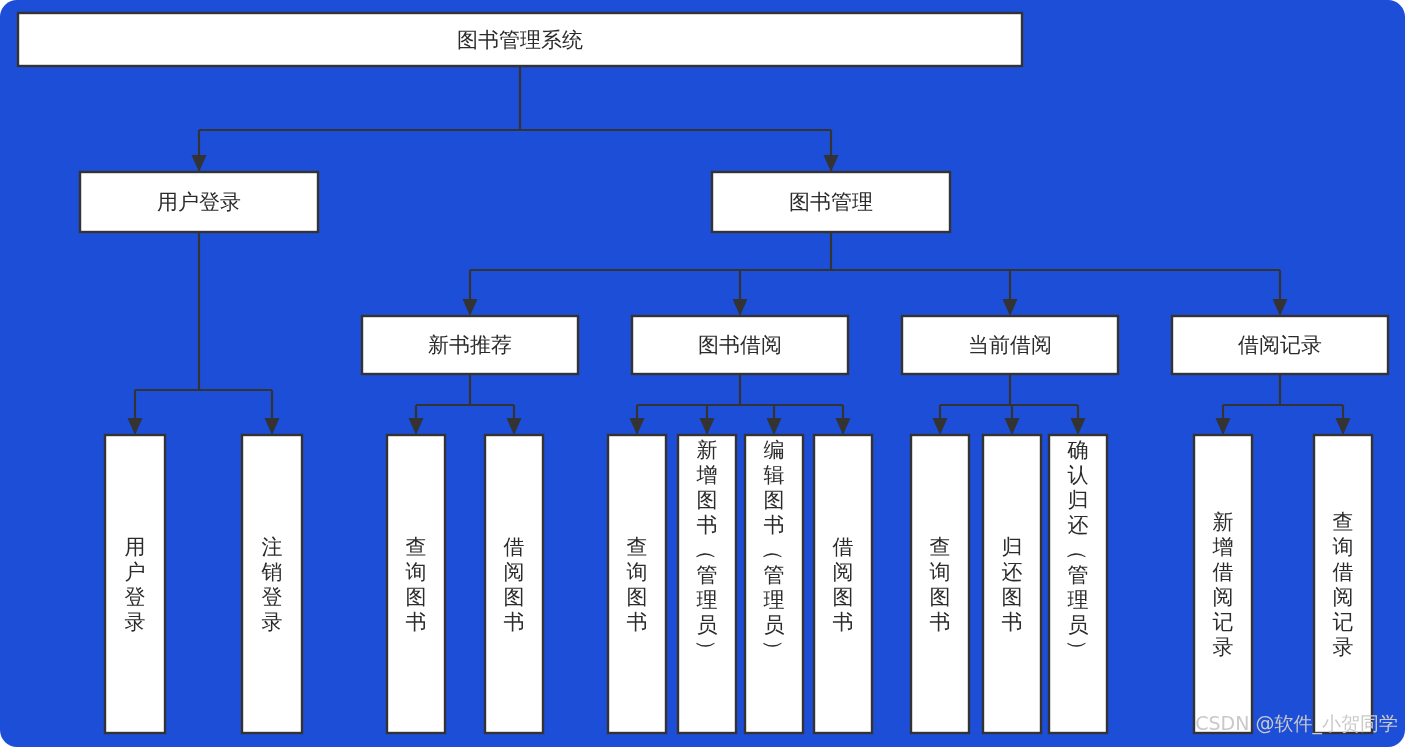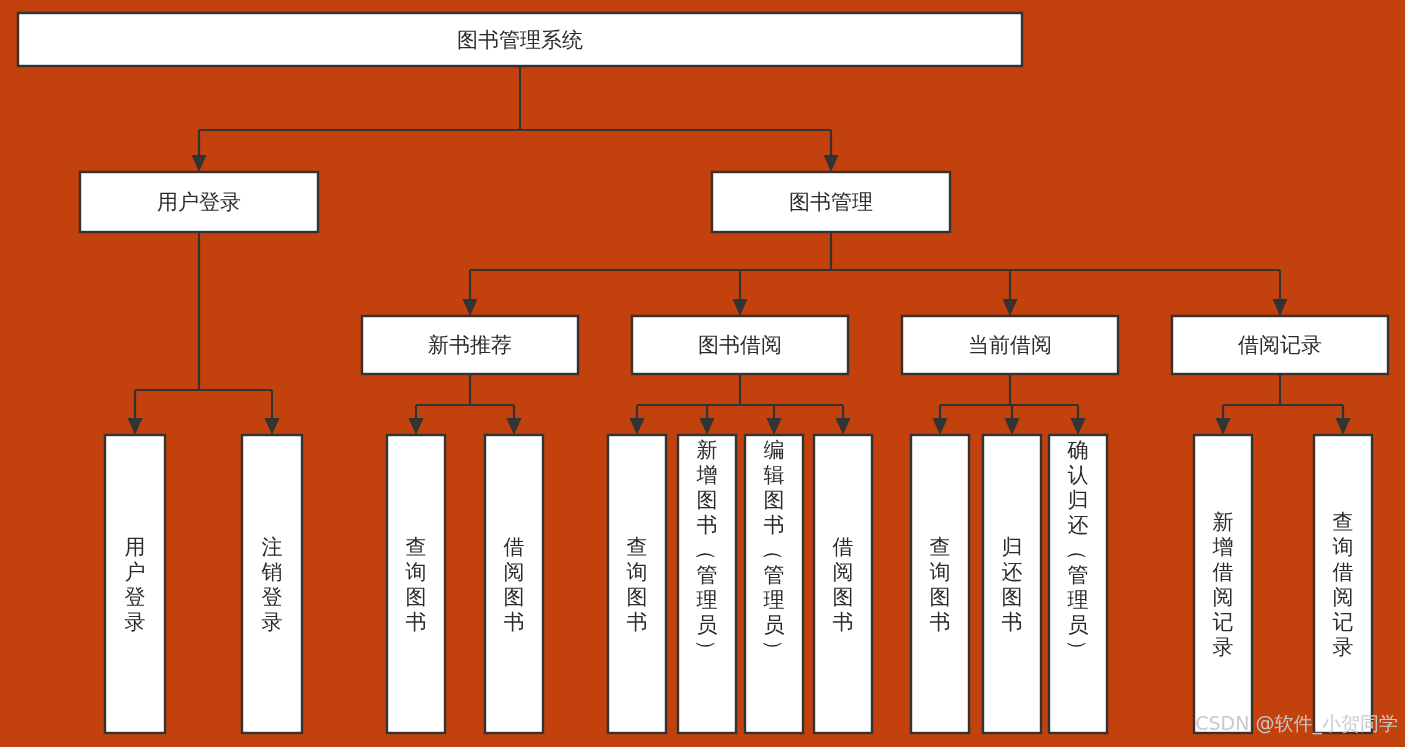--- a/index.html
+++ b/index.html
@@ -8,22 +8,23 @@
     padding: 0;
     background: #ffffff;
   }
   body {
     font-family: "DejaVu Sans", "Liberation Sans", sans-serif;
   }
   #diagram-root {
     position: relative;
     width: 1405px;
     height: 747px;
-    background: #c2410c;
+    background: #1d4ed8;
     overflow: hidden;
+    border-radius: 17px;
   }
   svg#tree-svg {
     position: absolute;
     left: 0;
     top: 0;
     width: 1405px;
     height: 747px;
     display: block;
   }
   .node-box {

